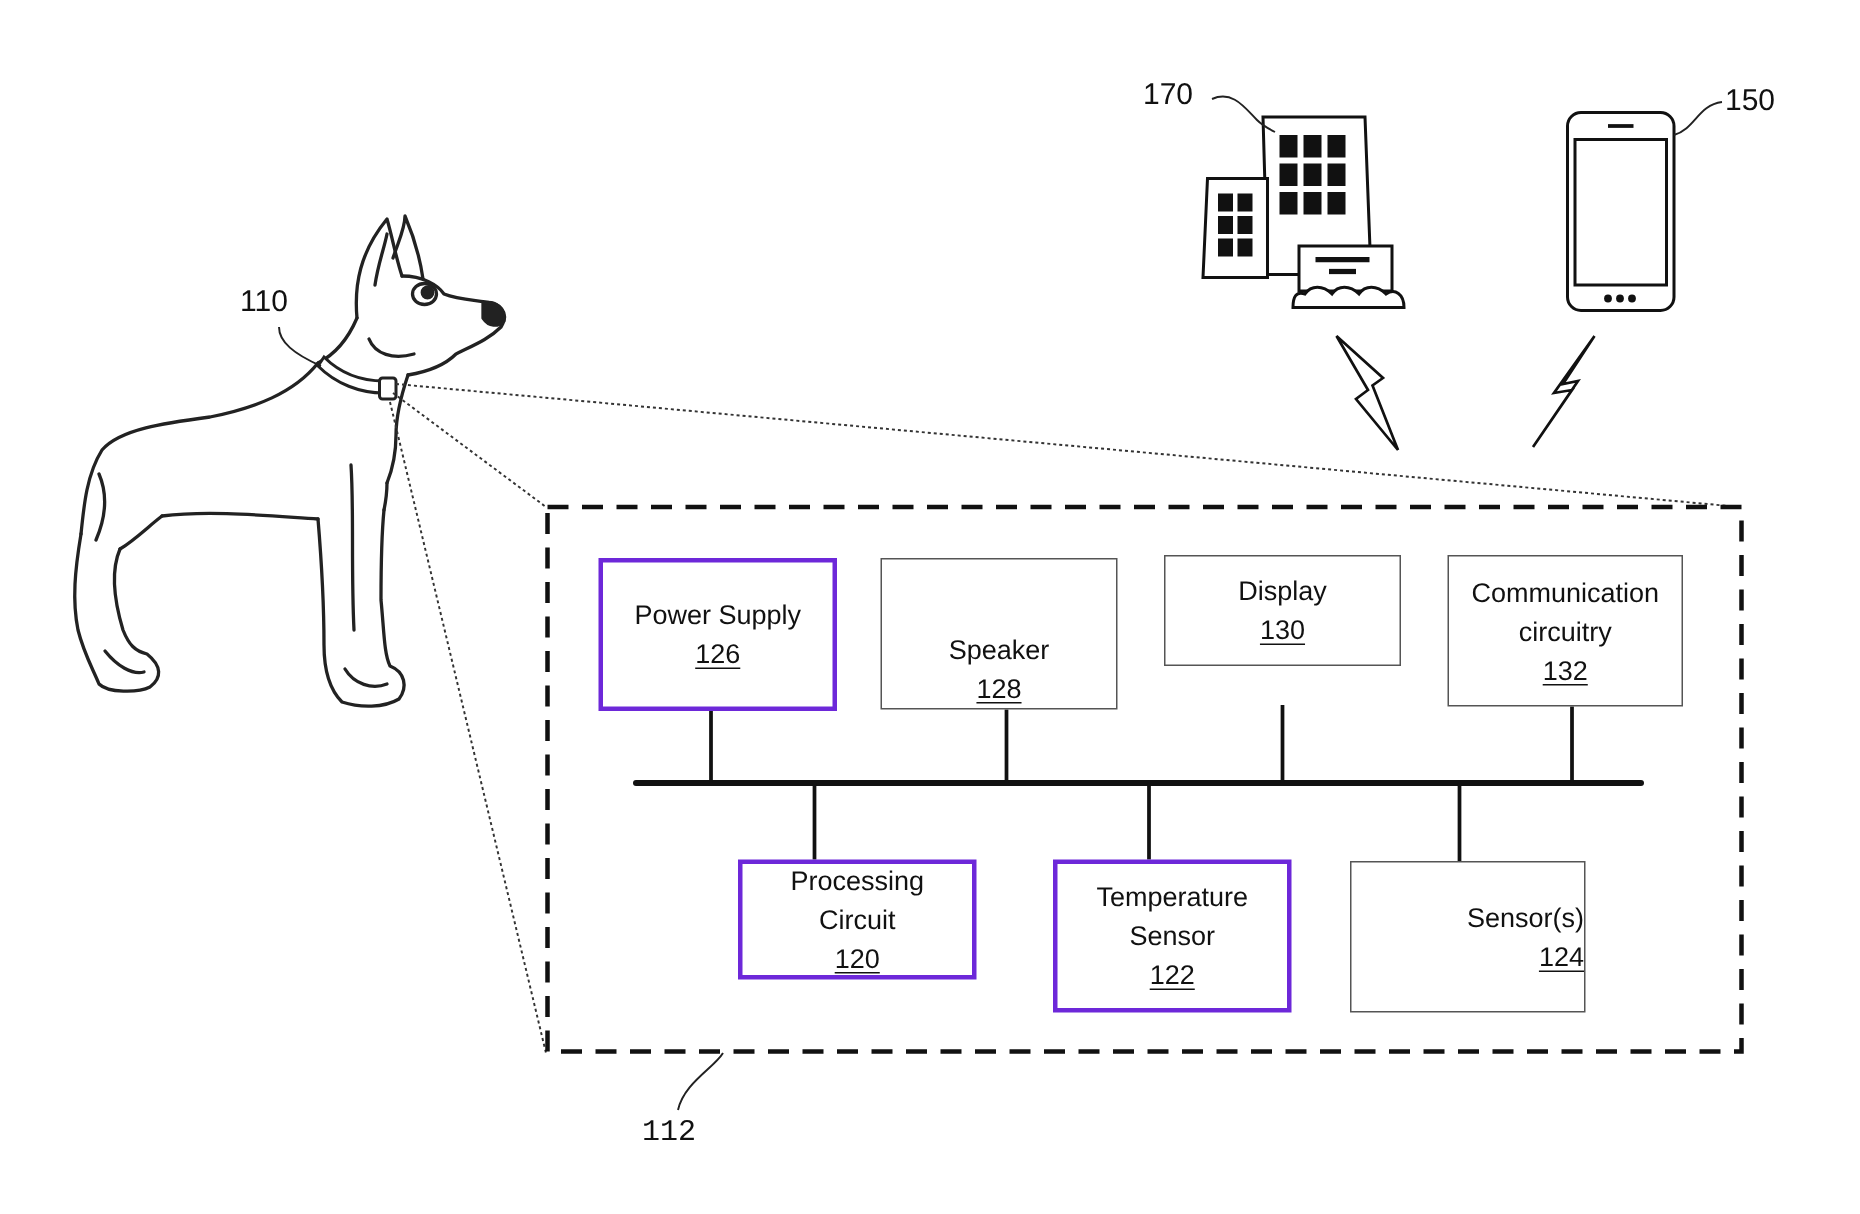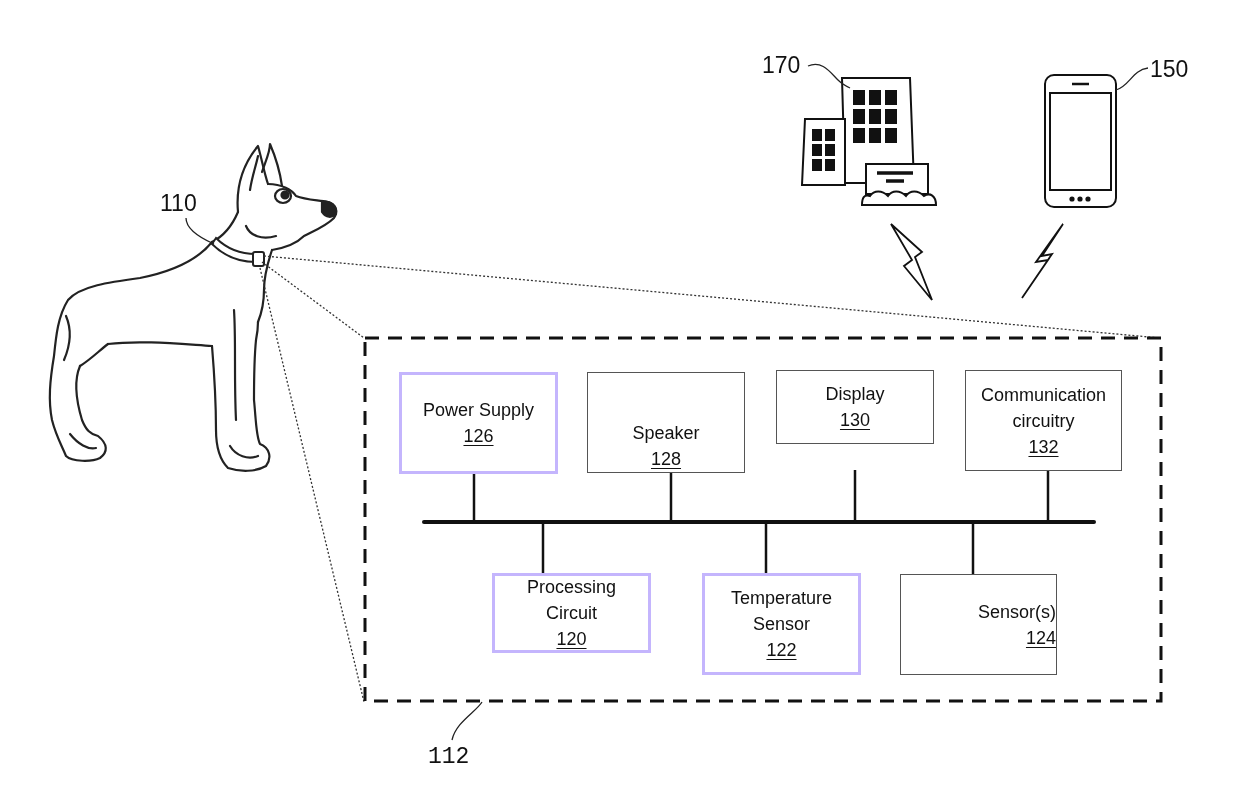--- a/index.html
+++ b/index.html
@@ -2,24 +2,24 @@
 <html><head>
   <meta charset="utf-8">
   <style>
     html, body { margin: 0; padding: 0; background: #ffffff; }
     body { width: 1240px; height: 809px; position: relative; overflow: hidden;
            font-family: "Liberation Sans", "DejaVu Sans", sans-serif; color: #111; }
     svg.art { position: absolute; left: 0; top: 0; }
     .box { position: absolute; box-sizing: border-box; background: #fff;
            display: flex; flex-direction: column; align-items: center; justify-content: center;
            text-align: center; font-size: 18px; line-height: 26px; color: #111; }
-    .box.thick { border: 3px solid #c4b5fd; }
+    .box.thick { border: 3px solid #6d28d9; }
     .box.thin { border: 1.5px solid #555; }
     .box .ref { text-decoration: underline; text-underline-offset: 3px; }
-    .callout { position: absolute; font-size: 23px; color: #111; }
+    .callout { position: absolute; font-size: 20px; color: #111; }
   </style>
 </head>
 <body>
 
 <svg class="art" width="1240" height="809" viewBox="0 0 1240 809">
 
   <g fill="none" stroke="#222" stroke-width="2.2" stroke-linecap="round" stroke-linejoin="round">
 
     <path d="M238,212 C236,190 240,168 258,146 C262,160 264,172 268,184"></path>
     <path d="M262,172 C266,160 270,152 270,144 C276,158 280,172 282,186"></path>

